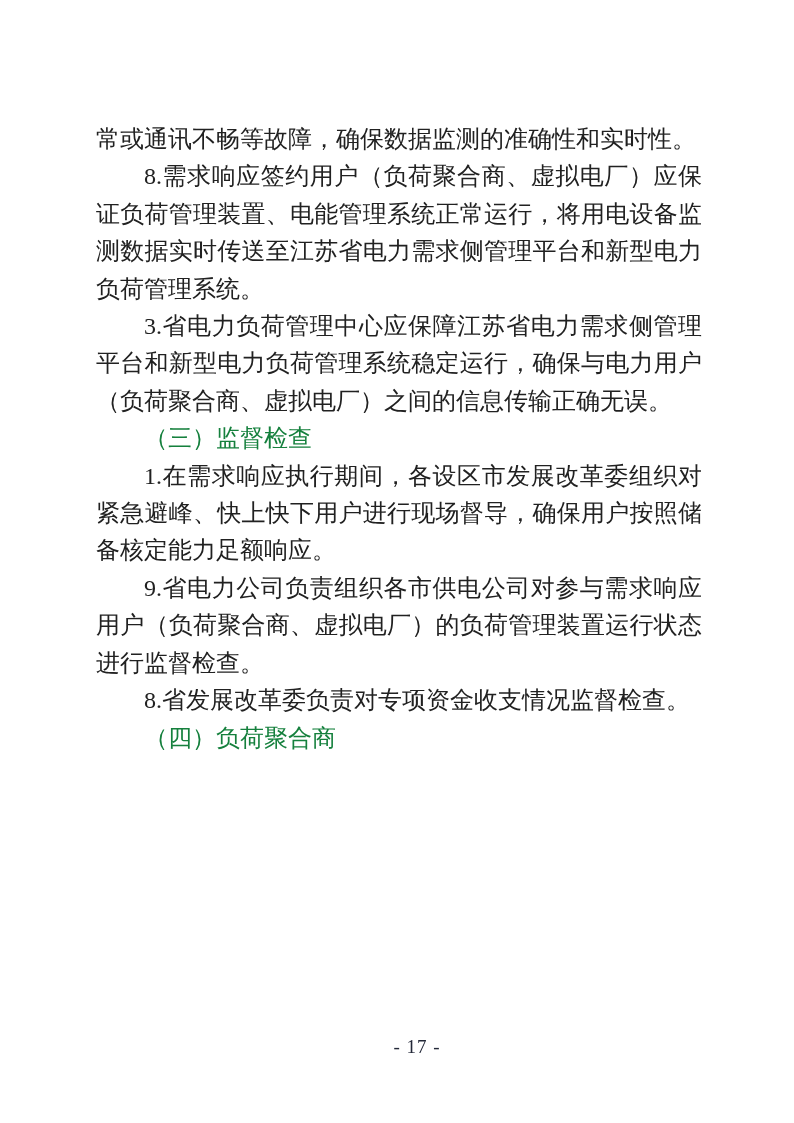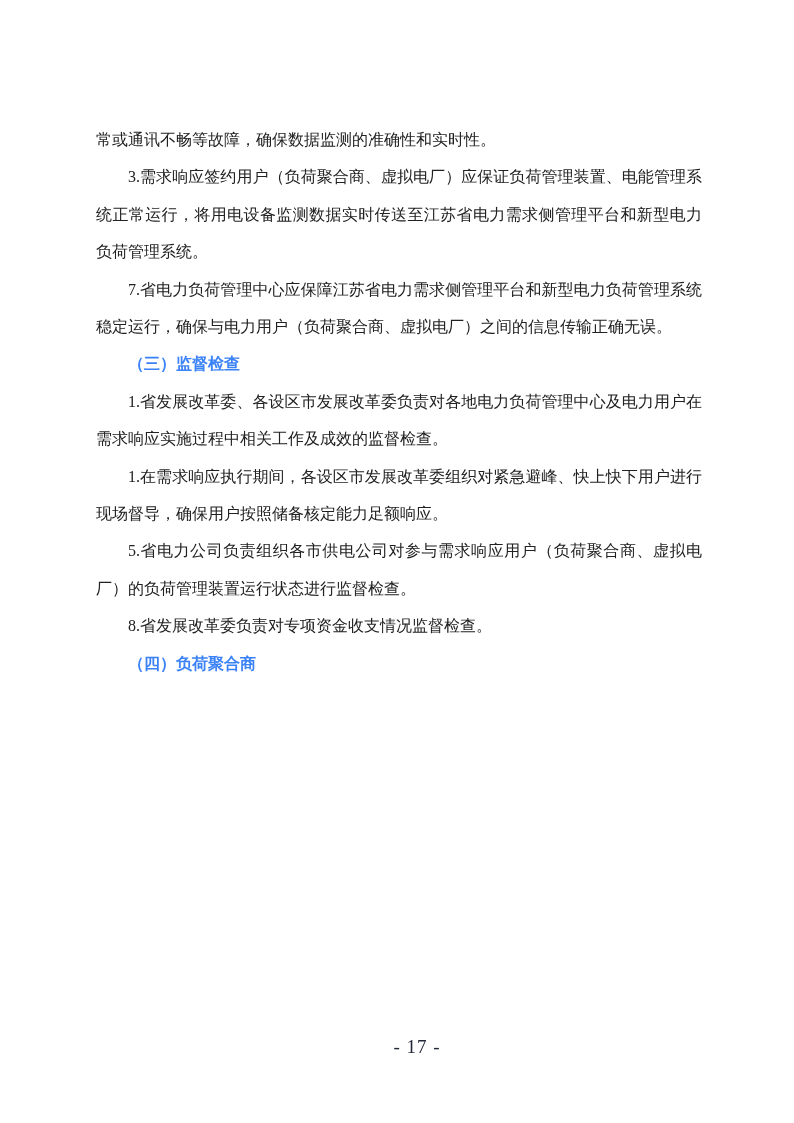--- a/index.html
+++ b/index.html
@@ -18,60 +18,59 @@
     position: absolute;
     inset: 0;
     background: #ffffff;
   }
   .doc-body {
     position: absolute;
     left: 96px;
     top: 121px;
     width: 606px;
     color: #212121;
-    font-size: 16px;
+    font-size: 24px;
     line-height: 37.4px;
     text-align: justify;
     text-justify: inter-ideograph;
     line-break: strict;
     word-break: normal;
   }
   .doc-body p {
     margin: 0;
     padding: 0;
     text-indent: 2em;
   }
   .doc-body p.continuation {
     text-indent: 0;
   }
   .doc-body p.heading {
-    font-weight: bold;
-    color: #3b82f6;
+    font-weight: normal;
+    color: #15803d;
   }
   .page-footer {
     position: absolute;
     top: 1036px;
     left: 0;
     width: 100%;
     text-align: center;
     font-size: 19px;
     color: #232838;
     letter-spacing: 1px;
     margin-left: 20px;
   }
 </style>
 </head>
 <body>
 
 <div class="doc-page">
   <div class="doc-body">
     <p class="continuation">常或通讯不畅等故障，确保数据监测的准确性和实时性。</p>
-    <p class="body">3.需求响应签约用户（负荷聚合商、虚拟电厂）应保证负荷管理装置、电能管理系统正常运行，将用电设备监测数据实时传送至江苏省电力需求侧管理平台和新型电力负荷管理系统。</p>
-    <p class="body">7.省电力负荷管理中心应保障江苏省电力需求侧管理平台和新型电力负荷管理系统稳定运行，确保与电力用户（负荷聚合商、虚拟电厂）之间的信息传输正确无误。</p>
+    <p class="body">8.需求响应签约用户（负荷聚合商、虚拟电厂）应保证负荷管理装置、电能管理系统正常运行，将用电设备监测数据实时传送至江苏省电力需求侧管理平台和新型电力负荷管理系统。</p>
+    <p class="body">3.省电力负荷管理中心应保障江苏省电力需求侧管理平台和新型电力负荷管理系统稳定运行，确保与电力用户（负荷聚合商、虚拟电厂）之间的信息传输正确无误。</p>
     <p class="heading">（三）监督检查</p>
-    <p class="body">1.省发展改革委、各设区市发展改革委负责对各地电力负荷管理中心及电力用户在需求响应实施过程中相关工作及成效的监督检查。</p>
     <p class="body">1.在需求响应执行期间，各设区市发展改革委组织对紧急避峰、快上快下用户进行现场督导，确保用户按照储备核定能力足额响应。</p>
-    <p class="body">5.省电力公司负责组织各市供电公司对参与需求响应用户（负荷聚合商、虚拟电厂）的负荷管理装置运行状态进行监督检查。</p>
+    <p class="body">9.省电力公司负责组织各市供电公司对参与需求响应用户（负荷聚合商、虚拟电厂）的负荷管理装置运行状态进行监督检查。</p>
     <p class="body">8.省发展改革委负责对专项资金收支情况监督检查。</p>
     <p class="heading">（四）负荷聚合商</p>
   </div>
   <div class="page-footer">- 17 -</div>
 </div>
 
 </body></html>

